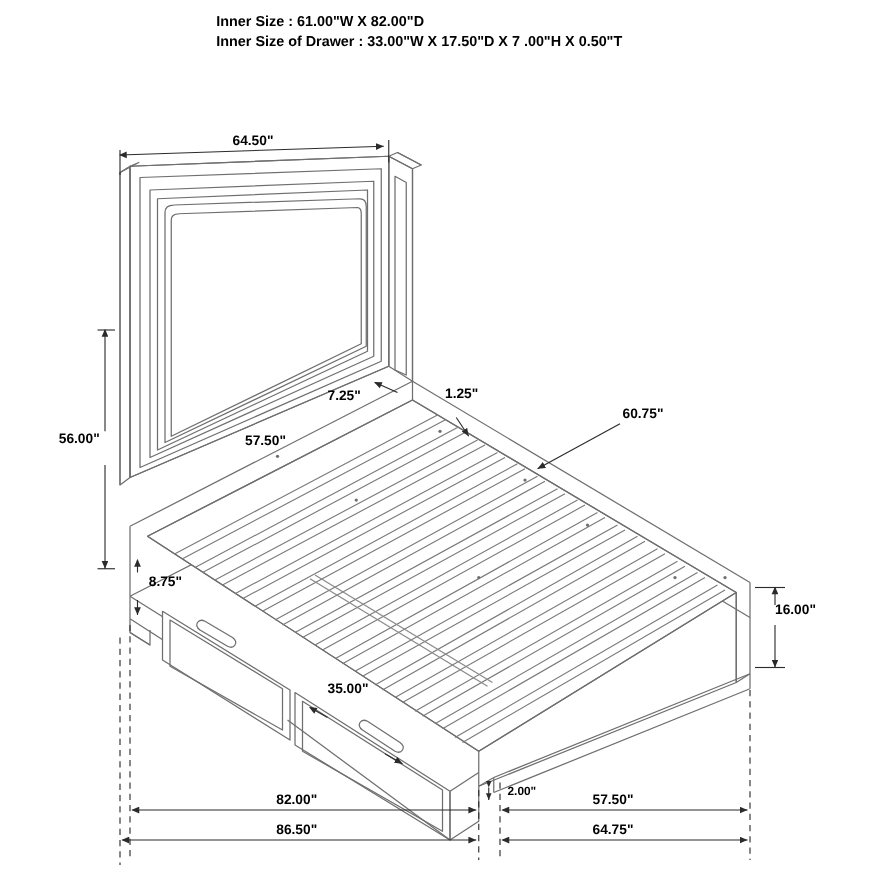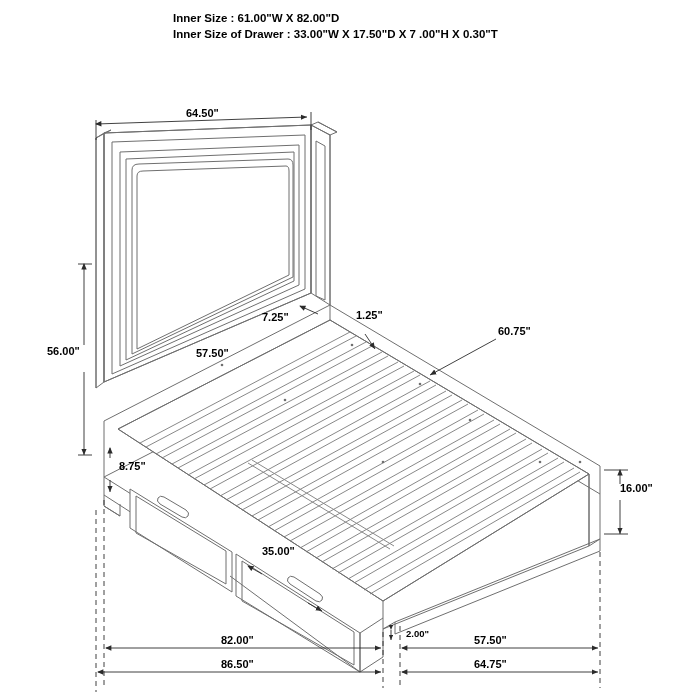--- a/index.html
+++ b/index.html
@@ -39,21 +39,21 @@
   }
   .lbl.sm { font-size: 9.5px; }
 </style>
 </head>
 <body>
 
 <div id="page">
 
   <div class="hdr">
     <div>Inner Size : 61.00"W X 82.00"D</div>
-    <div>Inner Size of Drawer : 33.00"W X 17.50"D X 7 .00"H X 0.30"T</div>
+    <div>Inner Size of Drawer : 33.00"W X 17.50"D X 7 .00"H X 0.50"T</div>
   </div>
 
   <svg width="700" height="700">
     <defs>
       <marker id="ar" markerWidth="8" markerHeight="8" refX="7" refY="3" orient="auto">
         <path d="M0,0 L7,3 L0,6 z" fill="#2b2b2b"></path>
       </marker>
       <marker id="arS" markerWidth="8" markerHeight="8" refX="1" refY="3" orient="auto">
         <path d="M7,0 L0,3 L7,6 z" fill="#2b2b2b"></path>
       </marker>

